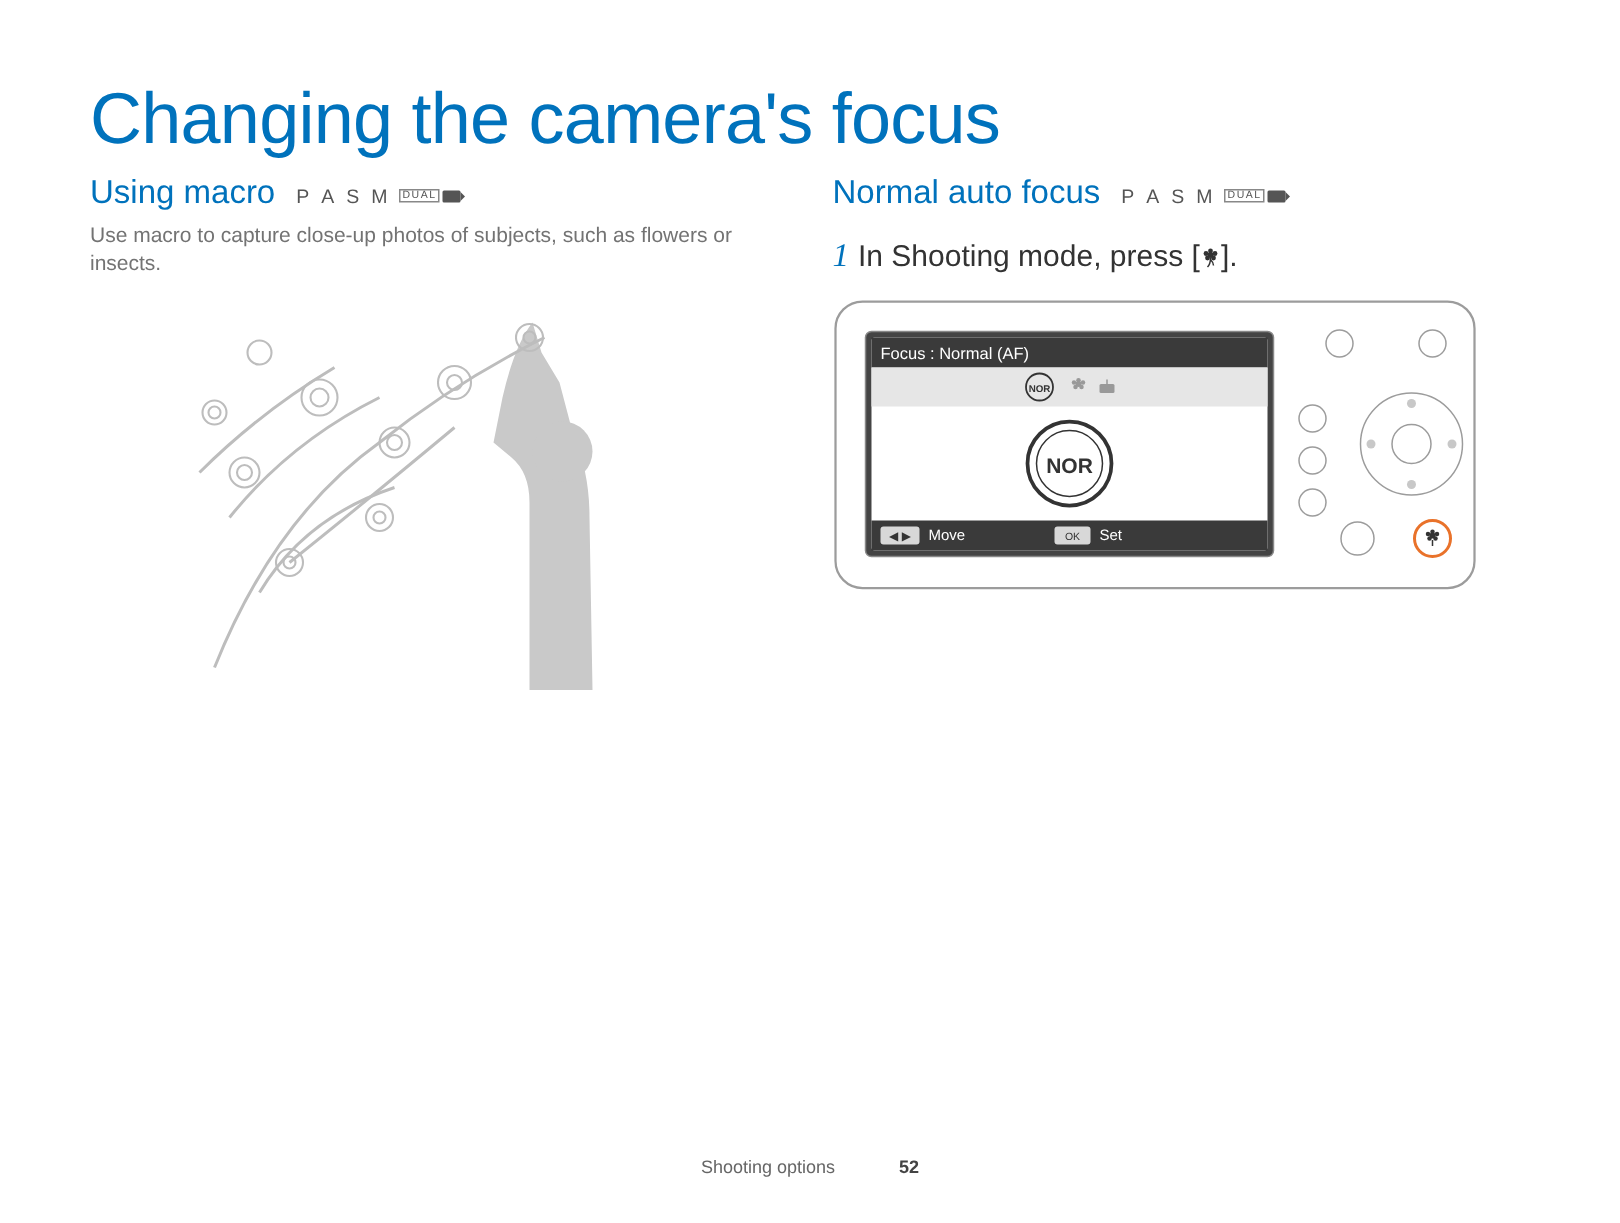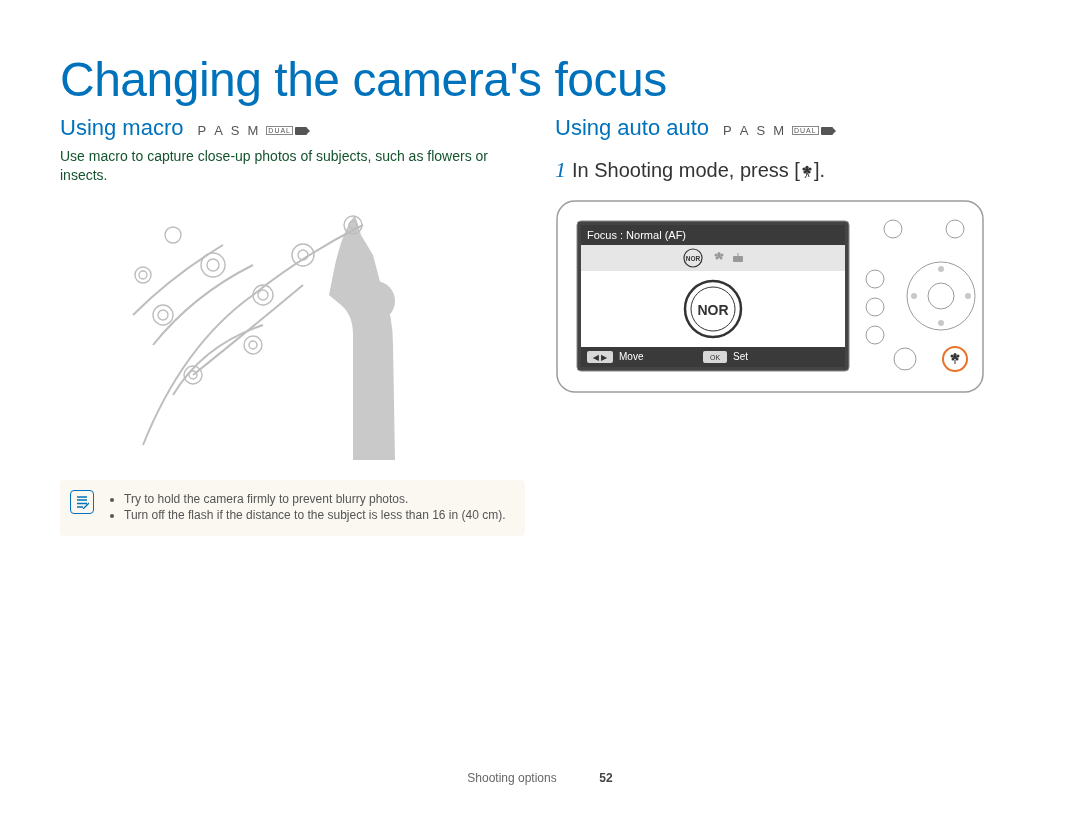--- a/index.html
+++ b/index.html
@@ -74,21 +74,21 @@
   .mode-icons .camcorder::after{
     content:"";
     position:absolute;
     right:-3px; top:1px;
     border-left:3px solid #555;
     border-top:3px solid transparent;
     border-bottom:3px solid transparent;
   }
   .body-text {
     font-size: 14px;
-    color: #14532d;
+    color: #737373;
     line-height: 1.35;
     margin: 0 0 10px 0;
   }
   .step {
     display: flex;
     align-items: baseline;
     gap: 6px;
     margin: 16px 0 16px 0;
   }
   .step-num {
@@ -211,36 +211,25 @@
               <circle cx="90" cy="180" r="4"></circle>
             <circle cx="40" cy="80" r="8"></circle>
               <circle cx="40" cy="80" r="4"></circle>
             <circle cx="250" cy="30" r="9"></circle>
               <circle cx="250" cy="30" r="4"></circle>
             <circle cx="70" cy="40" r="8"></circle>
           </g>
         </svg>
       </div>
 
-      <div class="tipbox">
-        <div class="tip-icon">
-          <svg width="14" height="14" viewBox="0 0 14 14">
-              <path d="M2 2 L12 2 M2 12 L8 12 M11 11 L8 14 M11 11 L14 8 M2 5 L12 5 M2 8.5 L12 8.5" stroke="#0072bc" stroke-width="1.3" fill="none"></path>
-            </svg>
-        </div>
-        <ul>
-          <li>Try to hold the camera firmly to prevent blurry photos.</li>
-          <li>Turn off the flash if the distance to the subject is less than 16 in (40 cm).</li>
-        </ul>
-      </div>
     </div>
 
     <div class="col">
       <h2 class="subhead">
-        <span>Using auto auto</span>
+        <span>Normal auto focus</span>
         <span class="mode-icons">
           <span>P</span>
           <span>A</span>
           <span>S</span>
           <span>M</span>
           <span class="dual">DUAL</span>
           <span class="camcorder"></span>
         </span>
       </h2>
 

